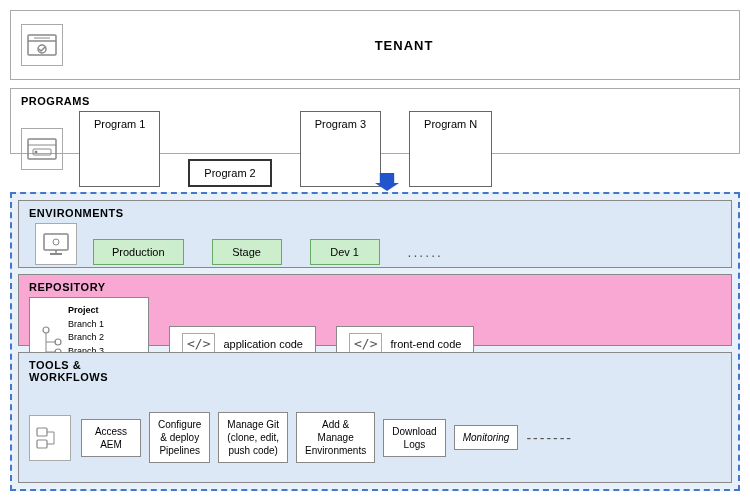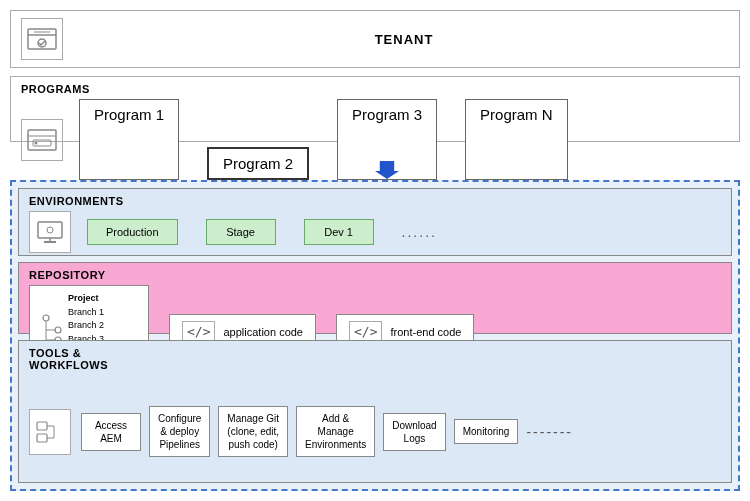--- a/index.html
+++ b/index.html
@@ -20,21 +20,21 @@
       flex-direction: column;
       gap: 8px;
     }
 
     
     .tenant-section {
       border: 1.5px solid #aaa;
       display: flex;
       align-items: center;
       padding: 6px 10px;
-      height: 58px;
+      height: 70px;
       position: relative;
       gap: 16px;
     }
 
     .tenant-icon {
       width: 42px;
       height: 42px;
       border: 1.5px solid #aaa;
       display: flex;
       align-items: center;
@@ -84,21 +84,21 @@
     .program-boxes {
       display: flex;
       gap: 28px;
       flex: 1;
       justify-content: flex-start;
     }
 
     .program-box {
       border: 1.5px solid #666;
       padding: 6px 14px;
-      font-size: 15px;
+      font-size: 11px;
       background: #fff;
       min-width: 70px;
       text-align: center;
     }
 
     .program-box.selected {
       border: 2px solid #333;
       font-weight: normal;
       margin-top: 48px;
     }
@@ -141,22 +141,23 @@
     
     .environments-section {
       border: 1.5px solid #888;
       background: #dce8f5;
       padding: 6px 10px;
       height: 68px;
     }
 
     .environments-content {
       display: flex;
-      align-items: center;
+      align-items: flex-end;
       gap: 0;
+      margin-left: 6px;
     }
 
     .env-icon {
       width: 42px;
       height: 42px;
       border: 1.5px solid #aaa;
       background: #fff;
       display: flex;
       align-items: center;
       justify-content: center;
@@ -410,20 +411,20 @@
 &amp; deploy
 Pipelines</div>
           <div class="tool-box" style="white-space:pre-line;">Manage Git
 (clone, edit,
 push code)</div>
           <div class="tool-box" style="white-space:pre-line;">Add  &amp;
 Manage
 Environments</div>
           <div class="tool-box" style="white-space:pre-line;">Download
 Logs</div>
-          <div class="tool-box" style="white-space:pre-line;">Monitoring</div>
+          <div class="tool-box" style="white-space:pre-line;font-style:italic;">Monitoring</div>
           <div class="tool-dots">-------</div>
         </div>
       </div>
     </div>
 
   </div>
 </div>
 
 </body></html>

